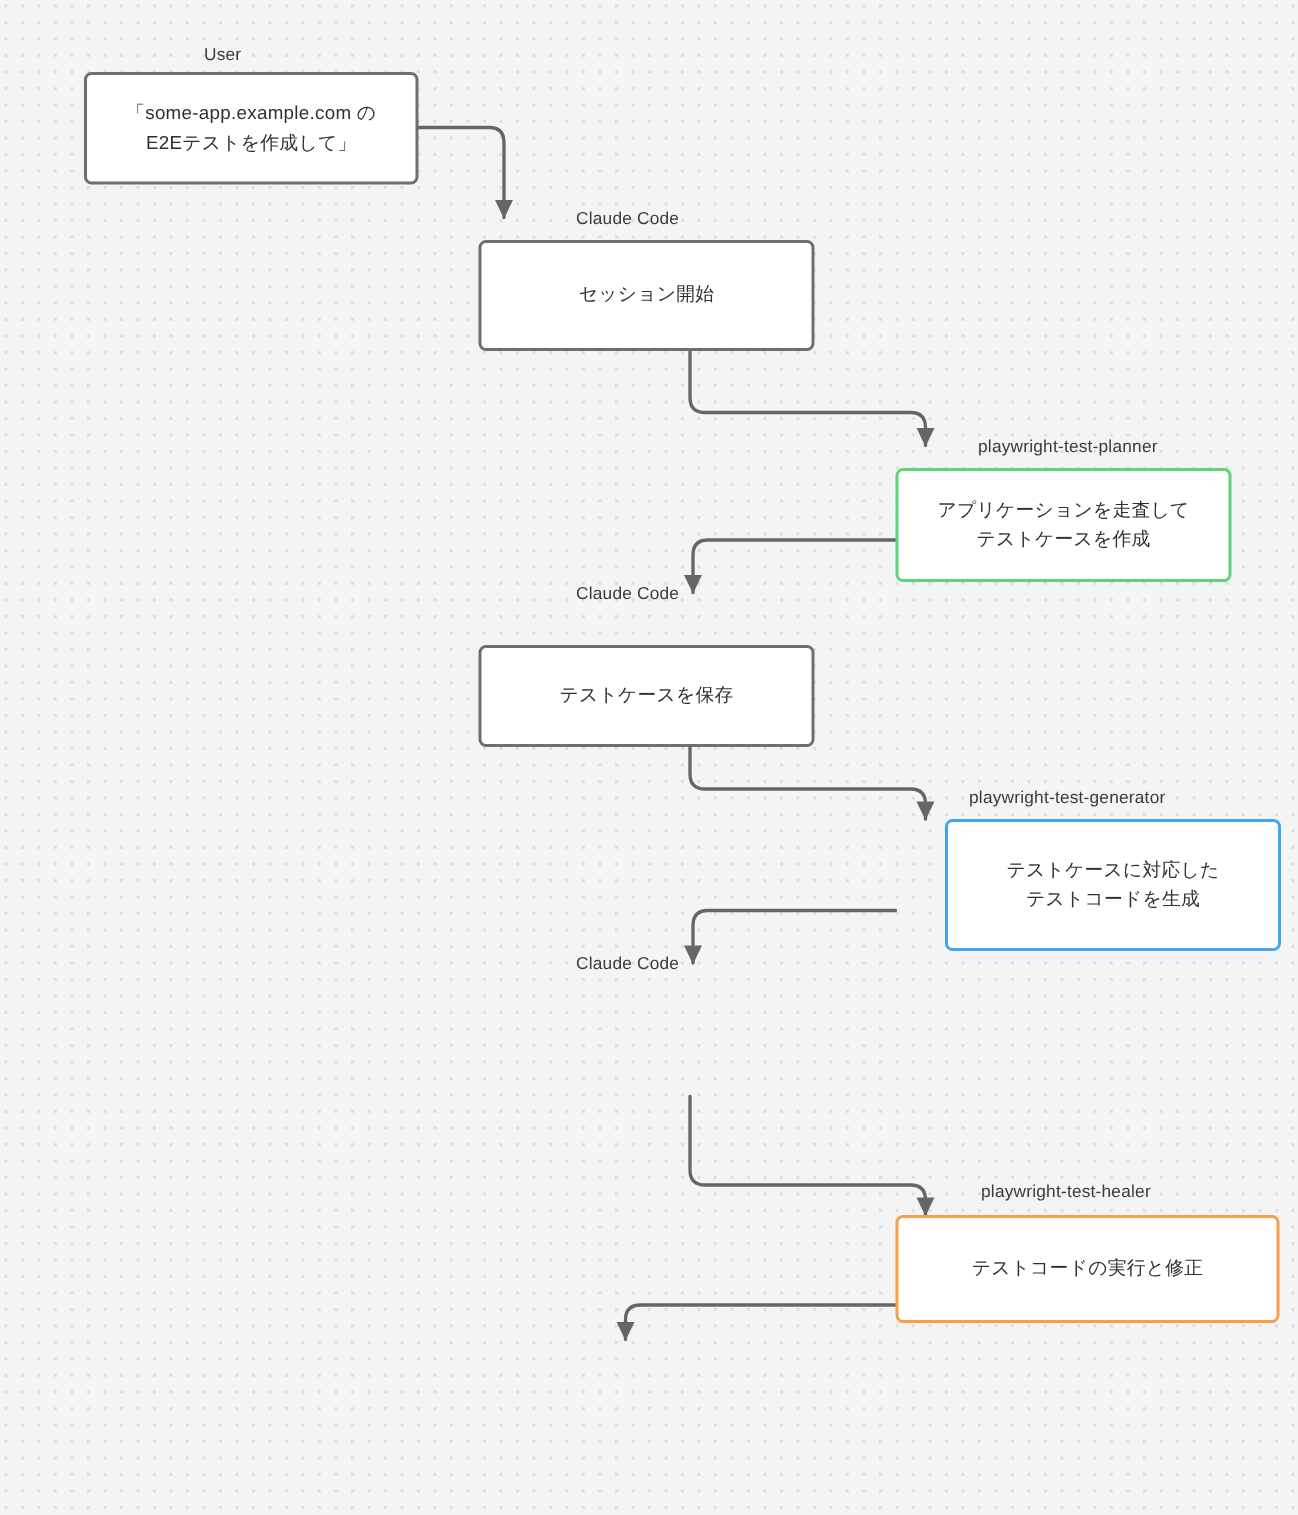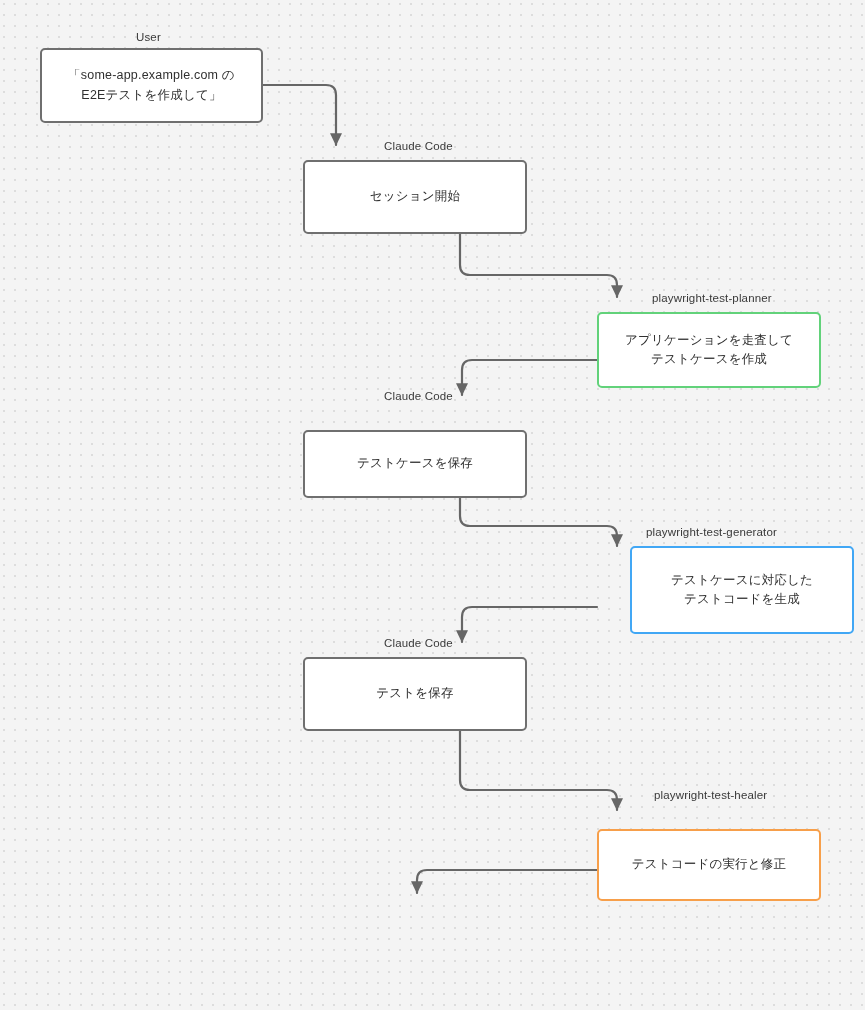--- a/index.html
+++ b/index.html
@@ -39,20 +39,21 @@
     justify-content: center;
     text-align: center;
     color: #303030;
     font-size: 12.5px;
     line-height: 1.55;
     letter-spacing: 0.2px;
     border-radius: 5px;
   }
   .node.gray {
     border: 2.2px solid #6f6f6f;
+    margin-left: 16px;
   }
   .node.green {
     border: 2.2px solid #62d27a;
   }
   .node.blue {
     border: 2.2px solid #41a7f5;
   }
   .node.orange {
     border: 2.2px solid #f79f4a;
   }
@@ -133,22 +134,19 @@
 
   <div class="node gray" style="left:303px; top:430px; width:224px; height:68px;">
     <span class="node-label">テストケースを保存</span>
   </div>
 
   <div class="node blue" style="left:630px; top:546px; width:224px; height:88px;">
     <span class="node-label">テストケースに対応した
 テストコードを生成</span>
   </div>
 
-  <div class="node gray" style="left:303px; top:657px; width:224px; height:74px;">
-    <span class="node-label">テストを保存</span>
-  </div>
 
-  <div class="node orange" style="left:597px; top:829px; width:224px; height:72px;">
+  <div class="node orange" style="left:597px; top:810px; width:256px; height:72px;">
     <span class="node-label">テストコードの実行と修正</span>
   </div>
 
 
 </div>
 
 </body></html>

